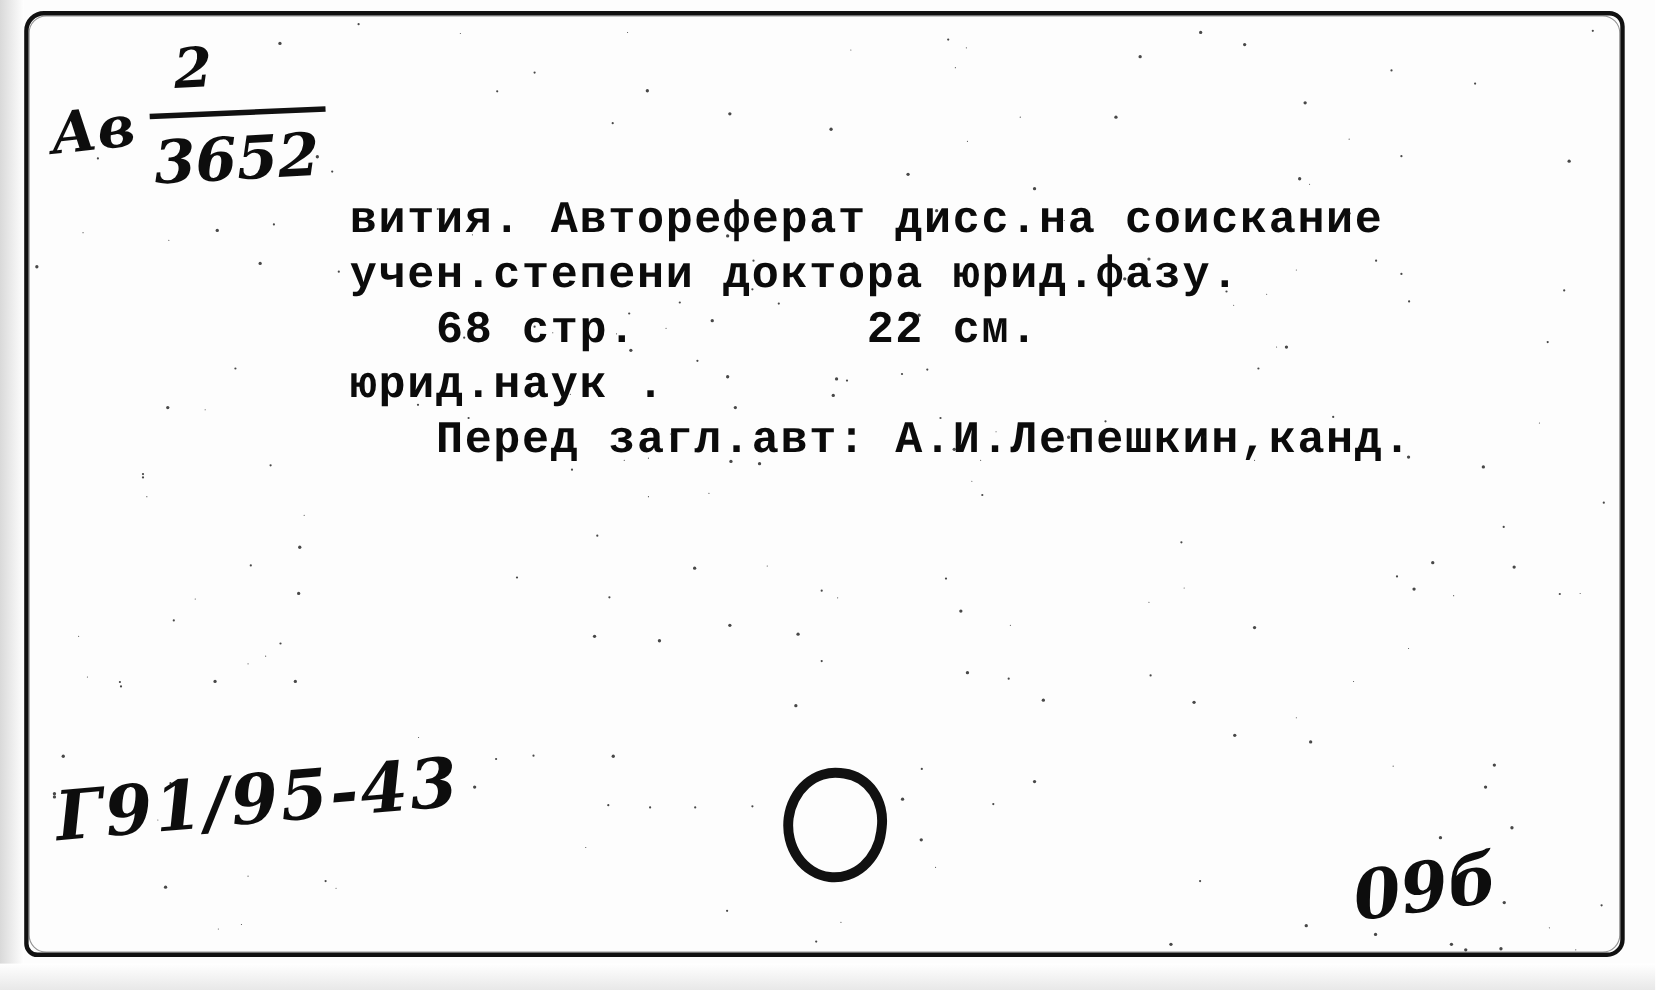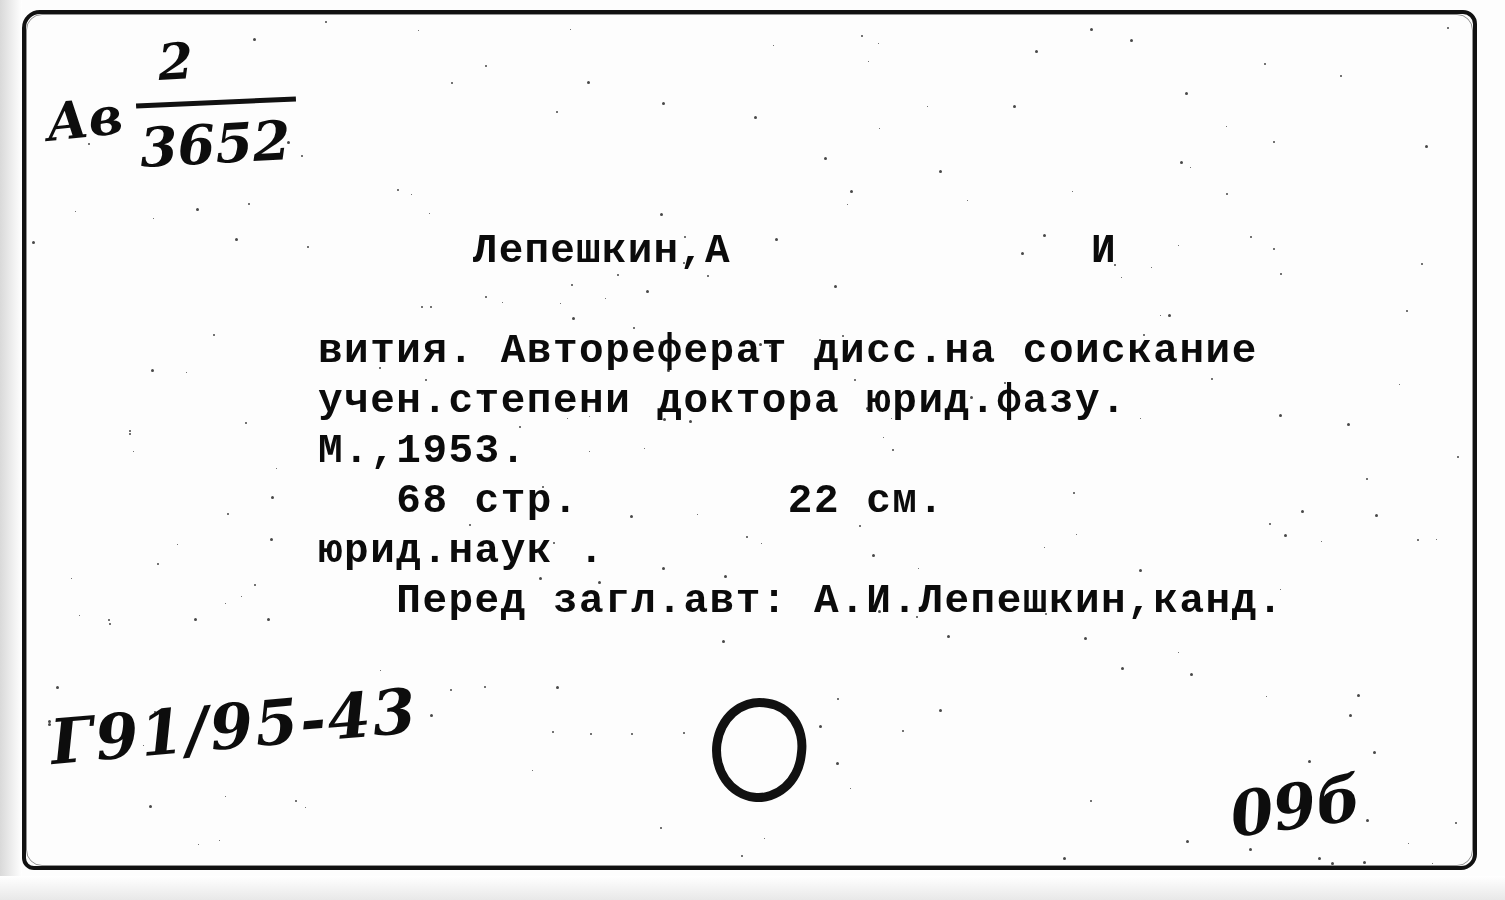--- a/index.html
+++ b/index.html
@@ -148,26 +148,22 @@
 
   <div class="card-frame"></div>
   <div class="card-frame inner-shade"></div>
 
   <div class="hand" id="call-prefix">Ав</div>
   <div class="hand" id="call-num">2</div>
   <div id="call-rule"></div>
   <div class="hand" id="call-den">3652</div>
 
   <div id="typed">
-    <div class="ln author-line">
-      <span>Лепешкин,А</span><span class="init-far">И</span>
-    </div>
     <div class="ln">вития. Автореферат дисс.на соискание</div>
     <div class="ln">учен.степени доктора юрид.фазу.</div>
-    <div class="ln">М.,1953.</div>
     <div class="ln">   68 стр.        22 см.</div>
     <div class="ln">юрид.наук .</div>
     <div class="ln">   Перед загл.авт: А.И.Лепешкин,канд.</div>
   </div>
 
   <div class="hand" id="bottom-code">Г91/95-43</div>
   <div id="stamp-ring"></div>
   <div class="hand" id="corner-code">09б</div>
 
   <div id="noise">

